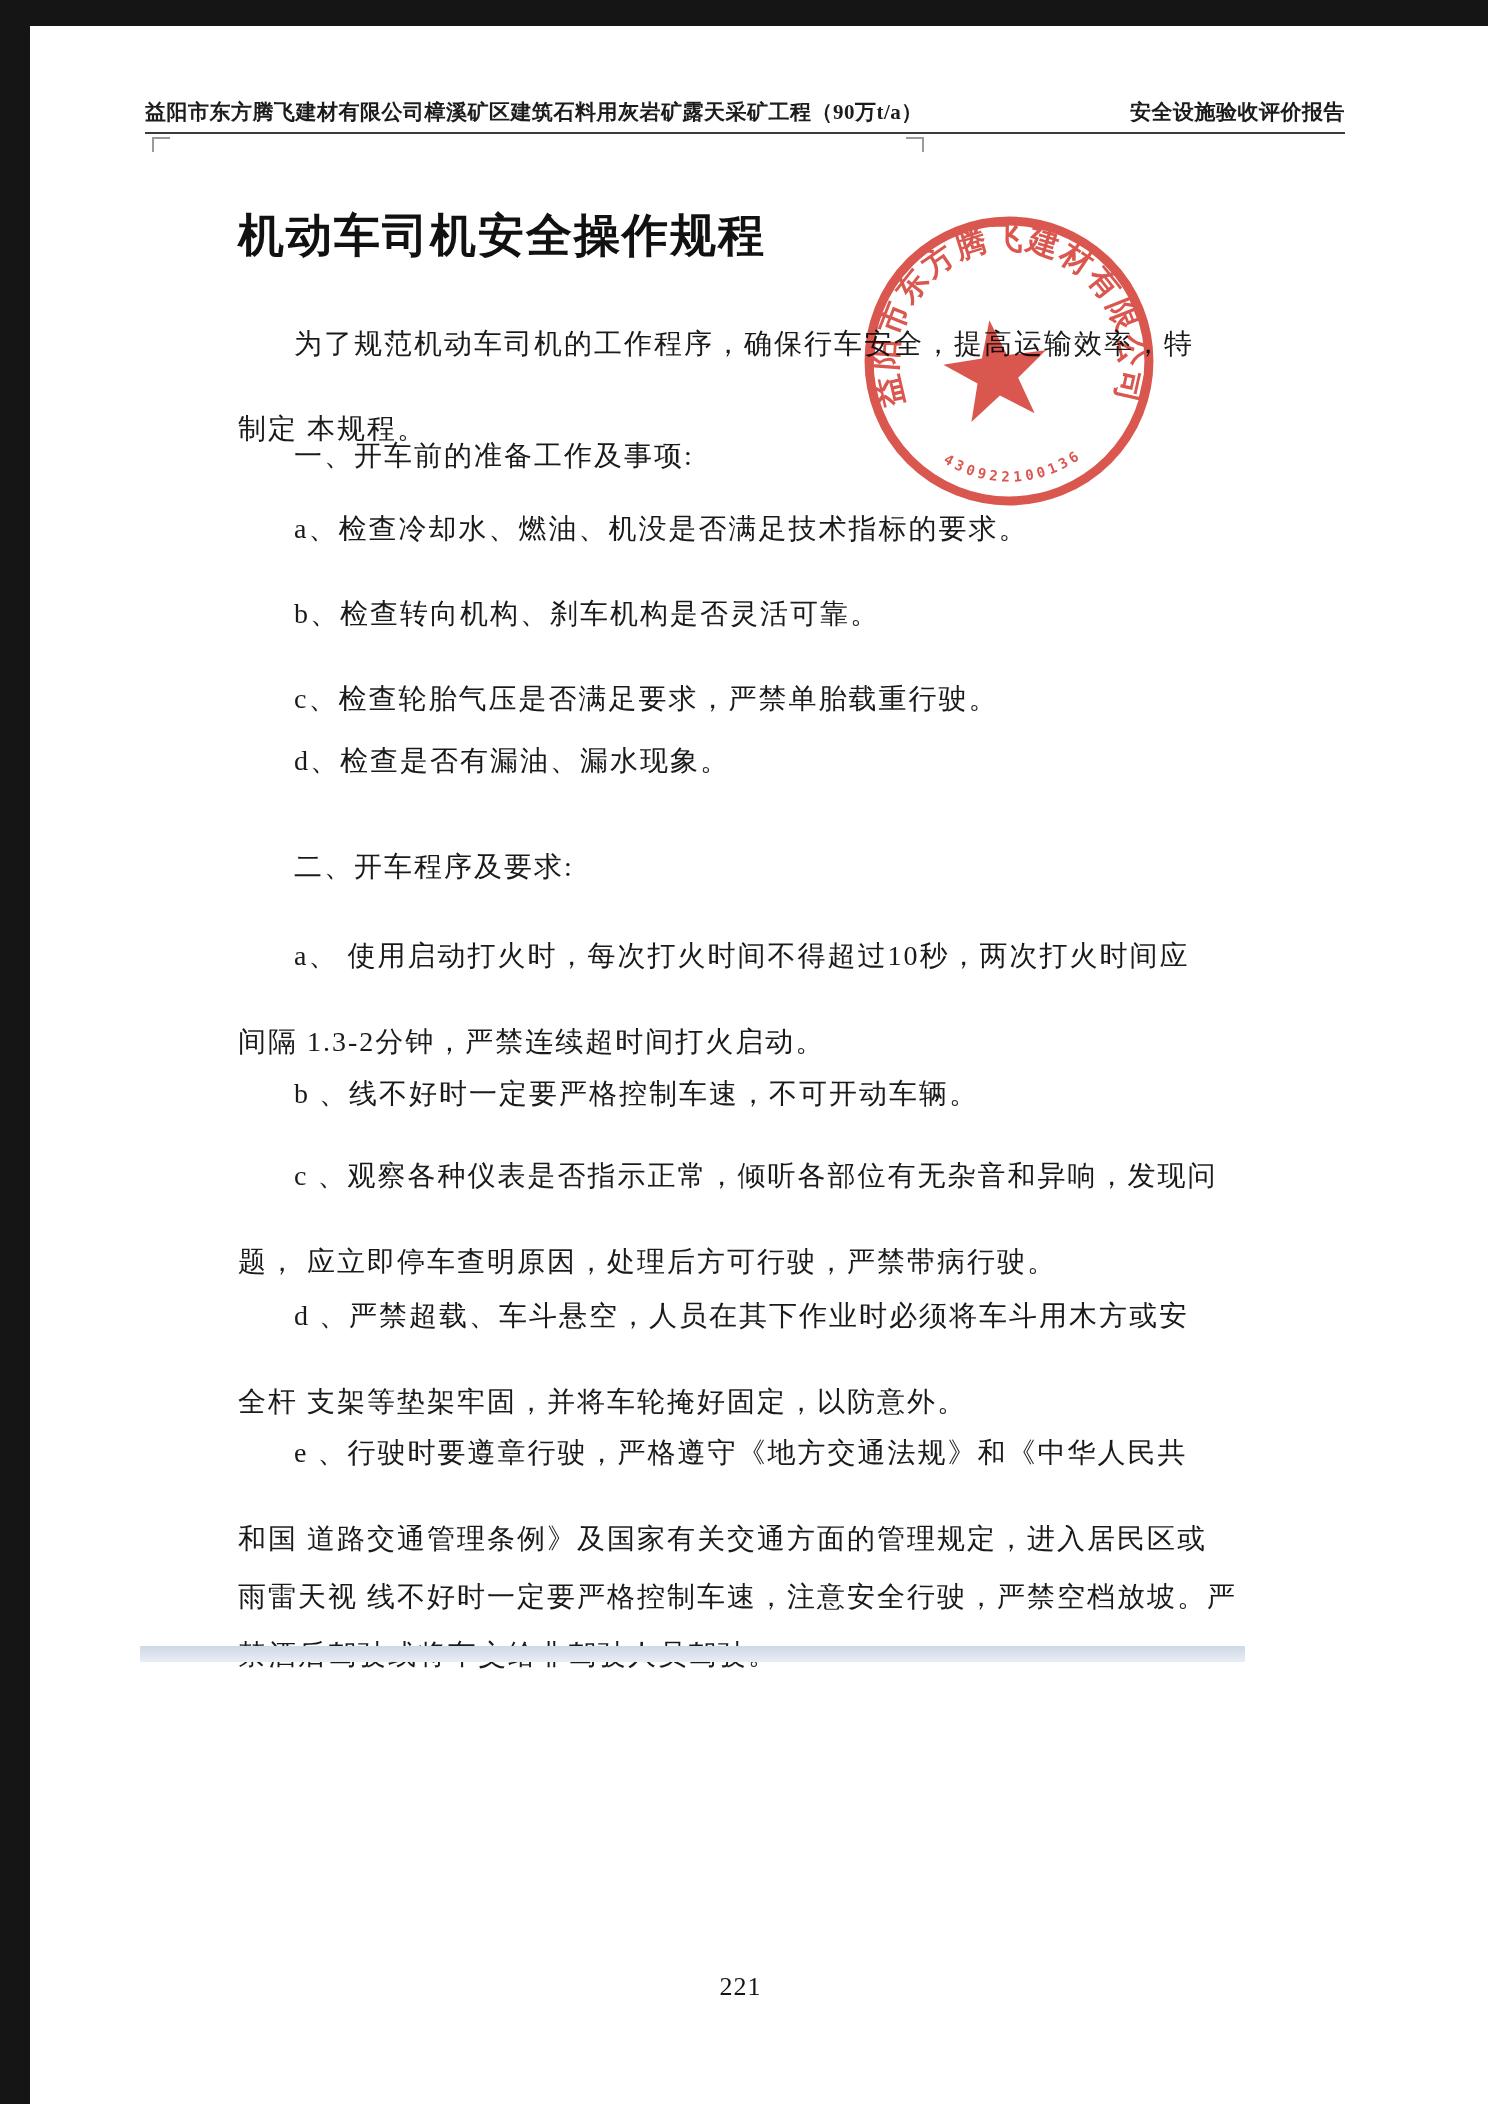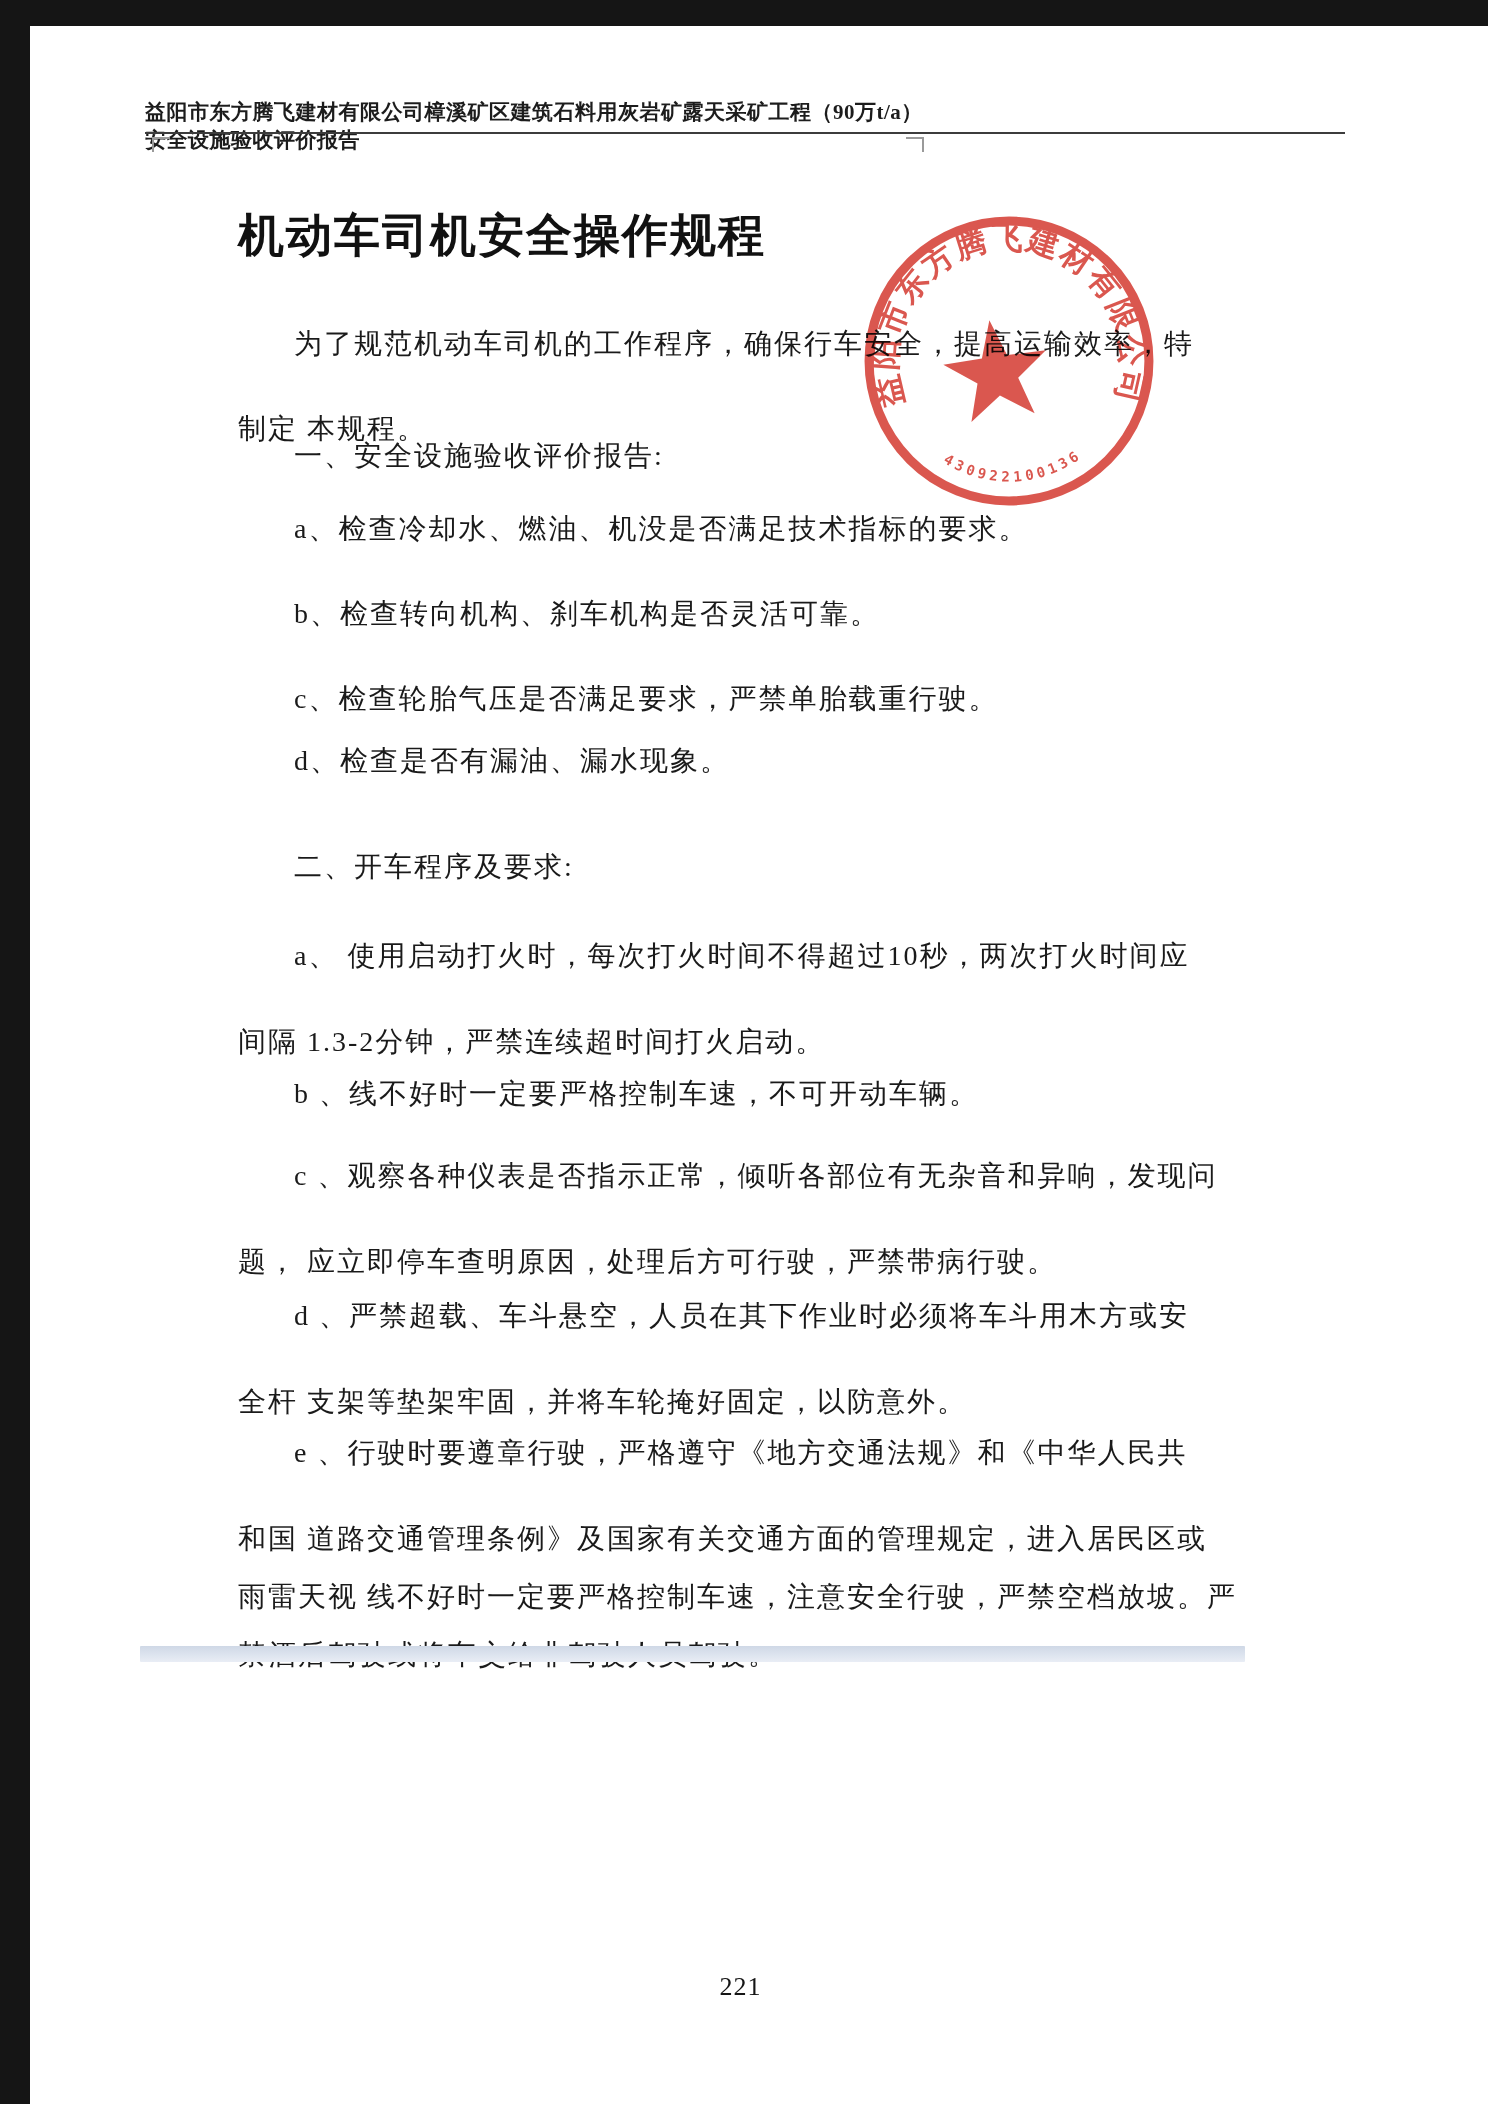--- a/index.html
+++ b/index.html
@@ -9,21 +9,21 @@
     overflow:hidden;
   }
   
   .edge-left{position:absolute;left:0;top:0;width:30px;height:2104px;background:#151515;}
   .edge-top{position:absolute;left:0;top:0;width:1488px;height:26px;background:#151515;}
 
   
   .hdr{
     position:absolute;left:145px;top:98px;width:1200px;
     display:flex;justify-content:space-between;align-items:flex-start;
-    font-size:21px;font-weight:bold;color:#1c1c1c;letter-spacing:.5px;white-space:nowrap;flex-direction:column;
+    font-size:21px;font-weight:bold;color:#1c1c1c;letter-spacing:.5px;white-space:nowrap;
   }
   .hdr-rule{position:absolute;left:145px;top:132px;width:1200px;height:2px;background:#3c3c3c;}
 
   
   .crop{position:absolute;width:16px;height:13px;border-top:2px solid #9a9a9a;}
   .crop.l{left:152px;top:137px;border-left:2px solid #9a9a9a;}
   .crop.r{left:906px;top:137px;border-right:2px solid #9a9a9a;}
 
   
   .title{
@@ -78,21 +78,21 @@
 </div>
 <div class="hdr-rule"></div>
 
 <div class="crop l"></div>
 <div class="crop r"></div>
 
 <div class="title">机动车司机安全操作规程</div>
 
 <div class="bl ind y1">为了规范机动车司机的工作程序，确保行车安全，提高运输效率，特</div>
 <div class="bl mar y2">制定 本规程。</div>
-<div class="bl ind y3">一、安全设施验收评价报告:</div>
+<div class="bl ind y3">一、开车前的准备工作及事项:</div>
 <div class="bl ind y4">a、检查冷却水、燃油、机没是否满足技术指标的要求。</div>
 <div class="bl ind y5">b、检查转向机构、刹车机构是否灵活可靠。</div>
 <div class="bl ind y6">c、检查轮胎气压是否满足要求，严禁单胎载重行驶。</div>
 <div class="bl ind y7">d、检查是否有漏油、漏水现象。</div>
 <div class="bl ind y8">二、开车程序及要求:</div>
 <div class="bl ind y9">a、 使用启动打火时，每次打火时间不得超过10秒，两次打火时间应</div>
 <div class="bl mar y10">间隔 1.3-2分钟，严禁连续超时间打火启动。</div>
 <div class="bl ind y11">b 、线不好时一定要严格控制车速，不可开动车辆。</div>
 <div class="bl ind y12">c 、观察各种仪表是否指示正常，倾听各部位有无杂音和异响，发现问</div>
 <div class="bl mar y13">题， 应立即停车查明原因，处理后方可行驶，严禁带病行驶。</div>

